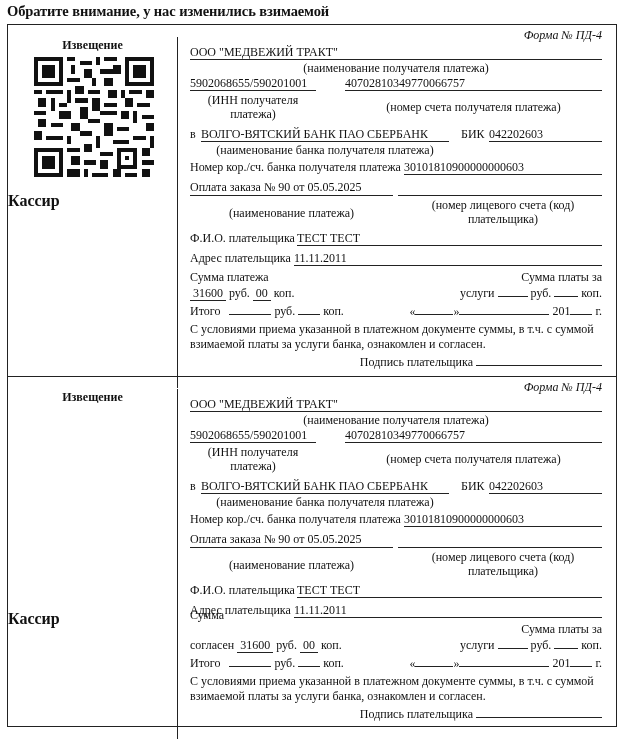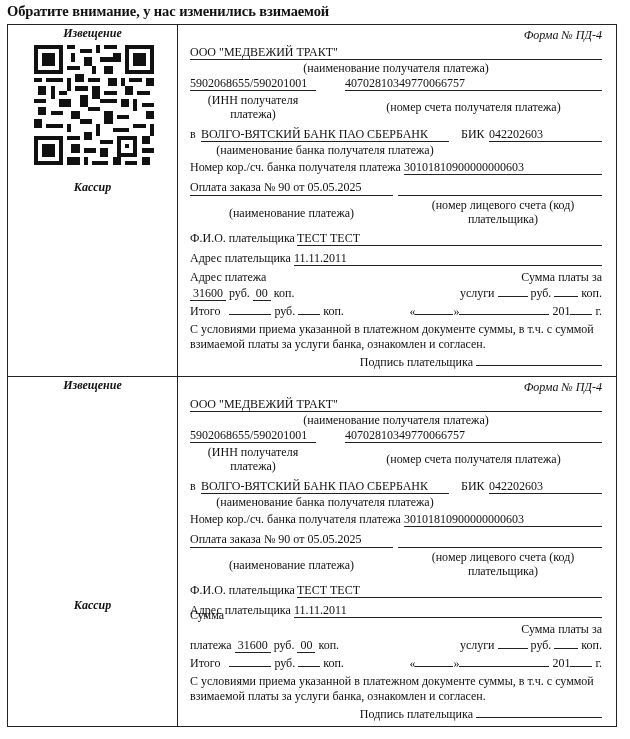--- a/index.html
+++ b/index.html
@@ -3,24 +3,24 @@
 <meta charset="utf-8">
 <style>
   * { box-sizing: border-box; margin: 0; padding: 0; }
   html, body { width: 630px; height: 739px; background: #ffffff; overflow: hidden; }
   body { font-family: "Liberation Serif", "DejaVu Serif", serif; color: #111; font-size: 12px; position: relative; }
   .notice { position: absolute; left: 7px; top: 3px; font-size: 14.5px; font-weight: bold; letter-spacing: -0.1px; }
   .table { position: absolute; left: 7px; top: 24px; width: 610px; height: 703px; border: 1.3px solid #222; }
   .section { position: absolute; left: 0; width: 100%; }
   .sec1 { top: 0; height: 352px; border-bottom: 1.3px solid #222; }
   .sec2 { top: 352px; height: 350px; }
-  .left { position: absolute; left: 0; top: 0; width: 170px; height: 100%; border-right: 1.3px solid #222; font-style: italic; }
+  .left { position: absolute; left: 0; top: 12px; width: 170px; height: 100%; border-right: 1.3px solid #222; }
   .right { position: absolute; left: 170px; top: 0; right: 0; height: 100%; }
   .left .title { position: absolute; left: 0; width: 100%; top: 1px; text-align: center; font-weight: bold; font-size: 12px; }
-  .left .cashier { position: absolute; left: 0; width: 100%; text-align: center; font-weight: bold; font-size: 12px; }
+  .left .cashier { position: absolute; left: 0; width: 100%; text-align: left; font-weight: bold; font-size: 16px; }
   .qr { position: absolute; left: 26px; top: 20px; width: 120px; height: 120px; }
   .abs { position: absolute; white-space: nowrap; }
   .u { border-bottom: 1px solid #222; }
   .cap { text-align: center; font-size: 12px; line-height: 14px; }
   .form-no { font-style: italic; font-size: 12px; }
   .bold { font-weight: normal; }
   .blank { display: inline-block; border-bottom: 1px solid #222; height: 11px; vertical-align: baseline; }
 </style>
 </head>
 <body>
@@ -145,21 +145,21 @@
       <div class="abs u" style="left:220px; right:14px; top:154px; height:17px;"></div>
       <div class="abs cap" style="left:12px; width:203px; top:181px;">(наименование платежа)</div>
       <div class="abs cap" style="left:245px; width:160px; top:173px; white-space:normal;">(номер лицевого счета (код) плательщика)</div>
 
       <div class="abs" style="left:12px; top:205px; line-height:16px;">Ф.И.О. плательщика</div>
       <div class="abs u" style="left:119px; right:14px; top:205px; height:16px; line-height:16px;">ТЕСТ ТЕСТ</div>
 
       <div class="abs" style="left:12px; top:225px; line-height:16px;">Адрес плательщика</div>
       <div class="abs u" style="left:116px; right:14px; top:225px; height:16px; line-height:16px;">11.11.2011</div>
 
-      <div class="abs" style="left:12px; top:245px; line-height:14px;">Адрес платежа</div>
+      <div class="abs" style="left:12px; top:245px; line-height:14px;">Сумма платежа</div>
       <div class="abs" style="right:14px; top:245px; line-height:14px;">Сумма платы за</div>
 
       <div class="abs" style="left:12px; top:261px; line-height:14px;">
         <span class="u" style="padding:0 3px;">31600</span>
         <span>руб.</span>
         <span class="u" style="padding:0 3px;">00</span>
         <span>коп.</span>
       </div>
       <div class="abs" style="right:14px; top:261px; line-height:14px;">
         <span>услуги</span>
@@ -225,21 +225,21 @@
       <div class="abs" style="left:12px; top:205px; line-height:16px;">Ф.И.О. плательщика</div>
       <div class="abs u" style="left:119px; right:14px; top:205px; height:16px; line-height:16px;">ТЕСТ ТЕСТ</div>
 
       <div class="abs" style="left:12px; top:225px; line-height:16px;">Адрес плательщика</div>
       <div class="abs u" style="left:116px; right:14px; top:225px; height:16px; line-height:16px;">11.11.2011</div>
 
       <div class="abs" style="left:12px; top:231px; line-height:14px;">Сумма</div>
       <div class="abs" style="right:14px; top:245px; line-height:14px;">Сумма платы за</div>
 
       <div class="abs" style="left:12px; top:261px; line-height:14px;">
-        <span>платежа</span>
+        <span>согласен</span>
         <span class="u" style="padding:0 3px;">31600</span>
         <span>руб.</span>
         <span class="u" style="padding:0 3px;">00</span>
         <span>коп.</span>
       </div>
       <div class="abs" style="right:14px; top:261px; line-height:14px;">
         <span>услуги</span>
         <span class="blank" style="width:30px;"></span>
         <span>руб.</span>
         <span class="blank" style="width:24px;"></span>

